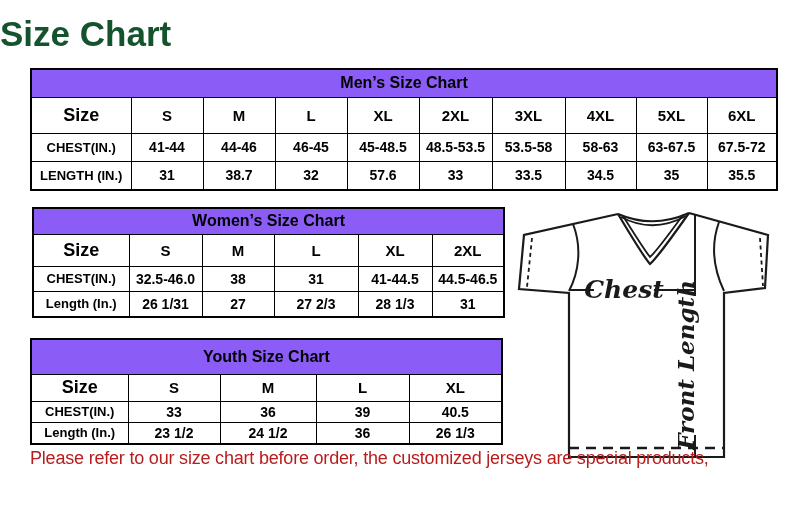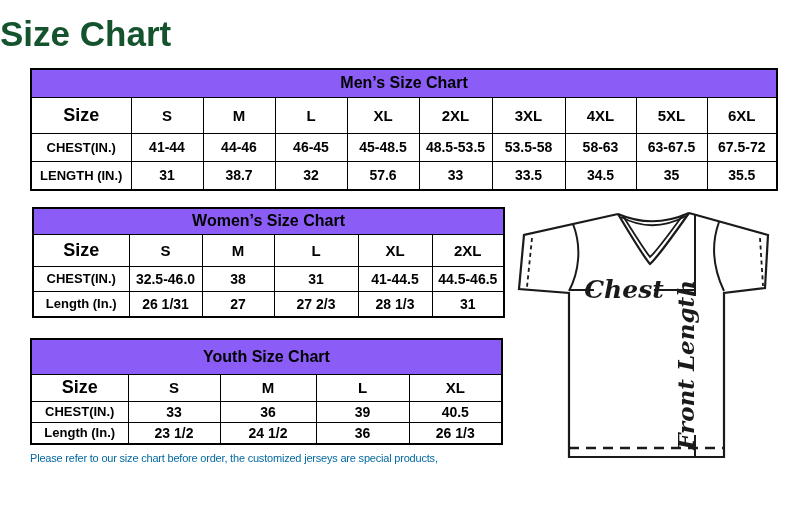--- a/index.html
+++ b/index.html
@@ -27,21 +27,21 @@
   td.value-cell { font-size: 14px; margin-left: 32px; }
 
   .men-table   { left: 30px; top: 68px;  width: 746px; height: 123px; }
   .women-table { left: 32px; top: 207px; width: 471px; height: 111px; border-radius: 17px; }
   .women-table td.band-cell { height: 26px; }
   .youth-table { left: 30px; top: 338px; width: 471px; height: 107px; }
   .youth-table td.band-cell { height: 35px; }
 
   .footer {
     position: absolute; left: 30px; top: 448px; width: 540px;
-    font-size: 11px; line-height: 20.5px; letter-spacing: -0.2px; color: #0369a1;
+    font-size: 18px; line-height: 20.5px; letter-spacing: -0.2px; color: #b91c1c;
   }
   .footer div { white-space: nowrap; }
 
   .tshirt-wrap { position: absolute; left: 511px; top: 201px; width: 295px; height: 264px; }
   .tshirt-wrap svg { display: block; }
   .diagram-label {
     font-family: "DejaVu Serif", serif; font-style: italic; font-weight: bold; fill: #1a1a1a;
   }
 </style>
 </head>

